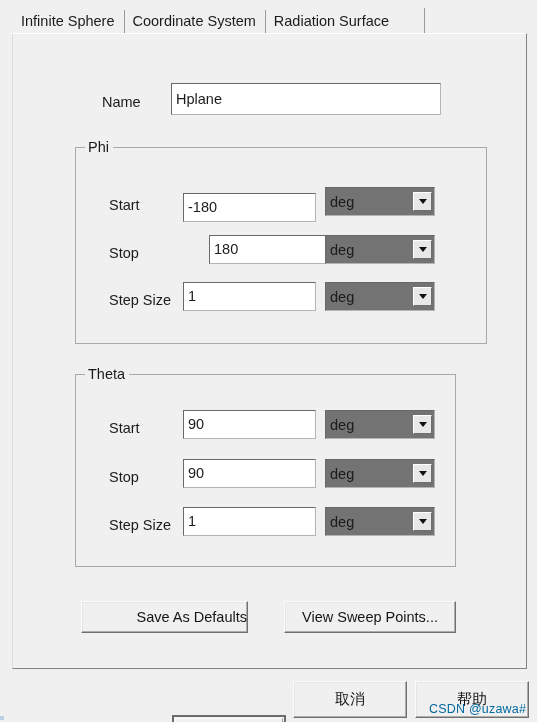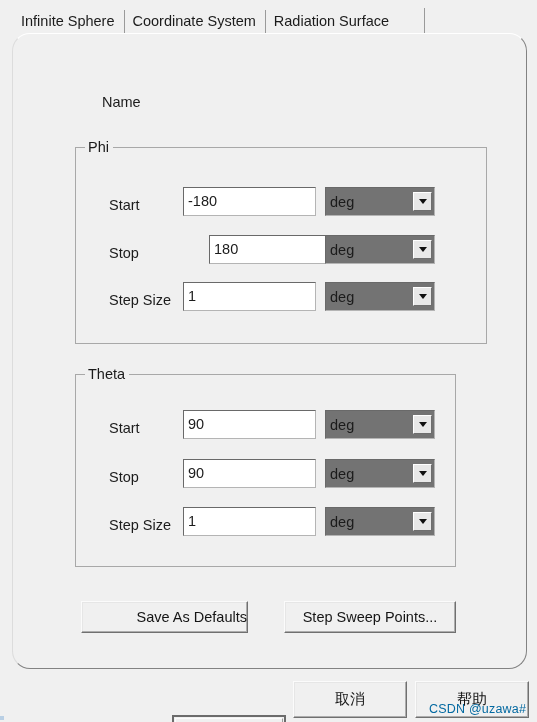--- a/index.html
+++ b/index.html
@@ -74,21 +74,20 @@
     left: 12px;
     top: 33px;
     width: 515px;
     height: 636px;
     background: #f0f0f0;
     border-top: 1px solid #ffffff;
     border-left: 1px solid #dcdcdc;
     border-right: 1px solid #828282;
     border-bottom: 1px solid #828282;
     box-sizing: border-box;
-    border-radius: 18px;
   }
 
   
   .label {
     position: absolute;
     font-size: 14.5px;
     color: #1b1b1b;
     white-space: nowrap;
   }
   .textfield {
@@ -235,26 +234,29 @@
   </div>
   <div class="tab">
     <span>Radiation Surface</span>
   </div>
 </div>
 <div id="tab-end-divider"></div>
 
 <div id="panel">
 
   <div class="label" style="left:89px; top:60px;">Name</div>
+  <div class="textfield" style="left:158px; top:49px; width:270px; height:32px;">
+    <span>Hplane</span>
+  </div>
 
   <div class="groupbox" style="left:62px; top:113px; width:412px; height:197px;">
     <div class="gb-title">Phi</div>
 
     <div class="label" style="left:33px; top:49px;">Start</div>
-    <div class="textfield" style="left:107px; top:39px; width:133px; height:29px;">
+    <div class="textfield" style="left:107px; top:45px; width:133px; height:29px;">
       <span>-180</span>
     </div>
     <div class="combo" style="left:249px; top:39px; width:110px; height:29px;">
       <span class="combo-value">deg</span>
       <span class="combo-btn">
           <i class="caret"></i>
         </span>
     </div>
 
     <div class="label" style="left:33px; top:97px;">Stop</div>
@@ -314,21 +316,21 @@
       <span class="combo-btn">
           <i class="caret"></i>
         </span>
     </div>
   </div>
 
   <div class="pushbtn" style="left:68px; top:567px; width:167px; height:32px;justify-content:flex-end;">
     <span>Save As Defaults</span>
   </div>
   <div class="pushbtn" style="left:271px; top:567px; width:172px; height:32px;">
-    <span>Step Sweep Points...</span>
+    <span>View Sweep Points...</span>
   </div>
 </div>
 
 <div class="pushbtn default-btn" style="left:172px; top:715px; width:114px; height:38px;">
   <span class="btn-inner"></span>
   <span class="cjk">确定</span>
 </div>
 <div class="pushbtn" style="left:293px; top:681px; width:114px; height:37px;">
   <span class="cjk">取消</span>
 </div>

